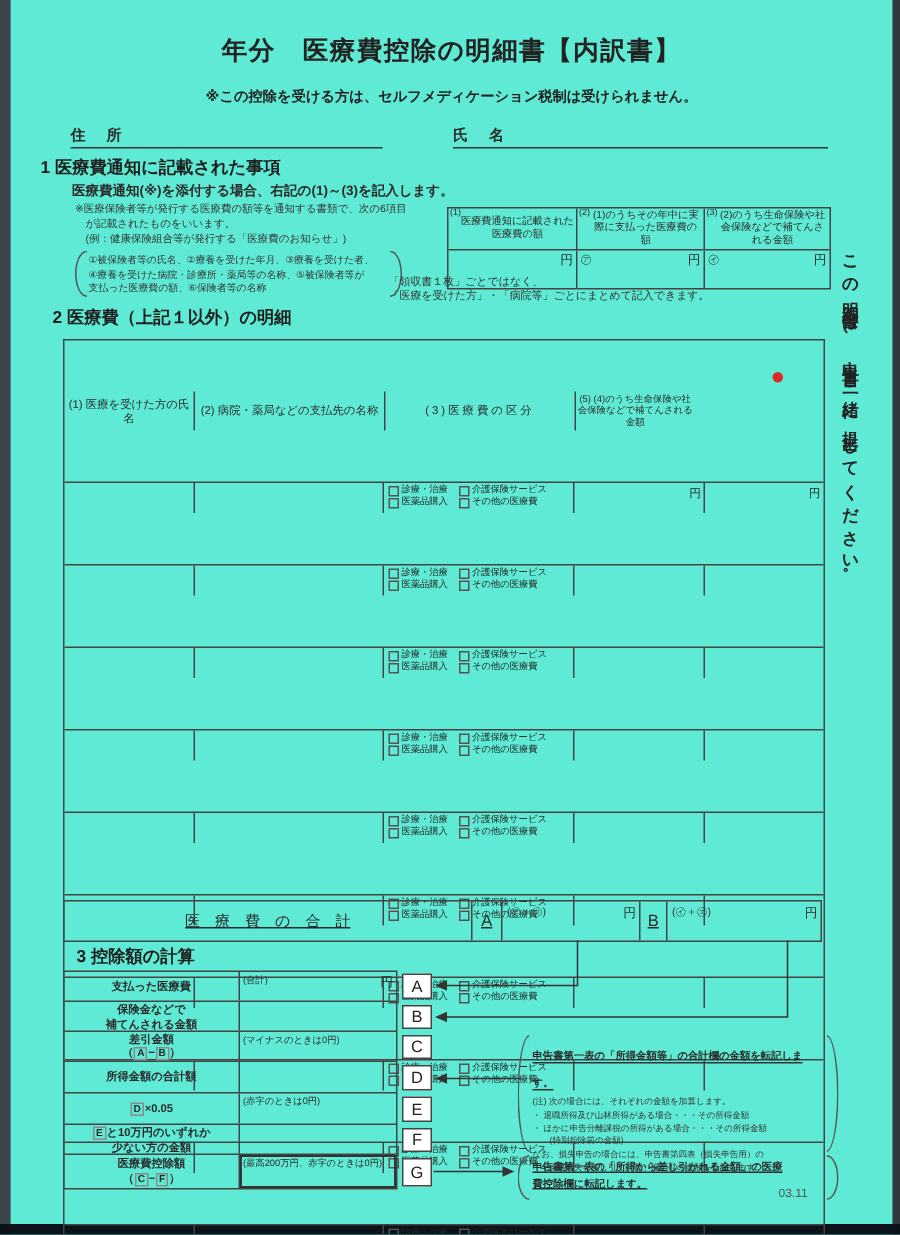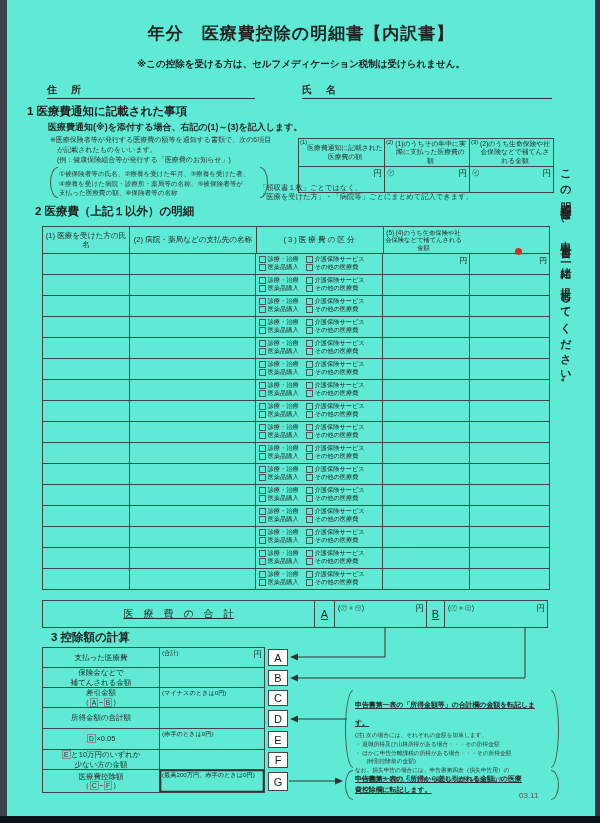--- a/index.html
+++ b/index.html
@@ -49,21 +49,21 @@
 
   
   .sidenote{position:absolute;left:551px;top:162px;height:340px;
     writing-mode:vertical-rl;font-size:11px;font-weight:bold;letter-spacing:3px;color:#222;}
 
   .s2head{left:28px;top:204px;}
   .s2note{position:absolute;left:212px;top:183px;font-size:7.3px;line-height:1.3;color:#333;margin-left:40px;}
 
   
   .t2{position:absolute;left:35px;top:226px;width:508px;border:1.2px solid #444;box-sizing:border-box;}
-  .t2 .row{display:flex;border-top:1px solid #444;}
+  .t2 .row{display:flex;border-top:1px solid #444;margin-top:34px;}
   .t2 .row:first-child{border-top:none;}
   .t2 .hrow{height:26px;}
   .t2 .drow{height:20px;}
   .t2 .c{box-sizing:border-box;position:relative;}
   .t2 .c+.c{border-left:1px solid #444;}
   .t2 .w1{width:86px;} .t2 .w2{width:127px;} .t2 .w3{width:127px;} .t2 .w4{width:88px;} .t2 .w5{width:80px;}
   .t2 .hrow .c{display:flex;align-items:center;justify-content:center;text-align:center;font-size:7.6px;line-height:1.2;padding:1px;}
   .t2 .hrow .w5{font-size:6.3px;}
   .t2 .hrow .w3 span{letter-spacing:2px;}
   .cbline{display:flex;font-size:6.2px;line-height:1;padding:1.5px 0 0 3px;color:#222;white-space:nowrap;}
@@ -91,21 +91,21 @@
   .formula{position:absolute;left:3px;top:2px;font-size:7px;}
   .totrow .yen{font-size:8.5px;top:2px;}
 
   .s3head{left:28px;top:630px;margin-left:16px;}
 
   
   .t3{position:absolute;left:35px;top:647px;width:223px;border:1.2px solid #444;box-sizing:border-box;}
   .t3 .row{display:flex;border-top:1px solid #444;}
   .t3 .row:first-child{border-top:none;}
   .t3 .lc{width:116px;box-sizing:border-box;display:flex;flex-direction:column;align-items:center;justify-content:center;
-    font-size:7.5px;line-height:1.25;text-align:left;}
+    font-size:7.5px;line-height:1.25;text-align:left;font-weight:bold;}
   .t3 .vc{flex:1;border-left:1px solid #444;box-sizing:border-box;position:relative;}
   .t3 .vc .note{position:absolute;left:2px;top:1px;font-size:6.2px;white-space:nowrap;}
   .t3 .vc .yen{font-size:8.5px;}
   .t3 .vc.thick{box-shadow:inset 0 0 0 1.3px #333;}
   .bx{display:inline-block;border:0.8px solid #8a8a8a;padding:0 1px;font-size:90%;line-height:1.05;margin:0 0.5px;}
 
   .letterbox{position:absolute;left:261px;width:20px;border:1.2px solid #444;box-sizing:border-box;
     display:flex;align-items:center;justify-content:center;font-size:11px;color:#222;background:#fff;}
 
   

